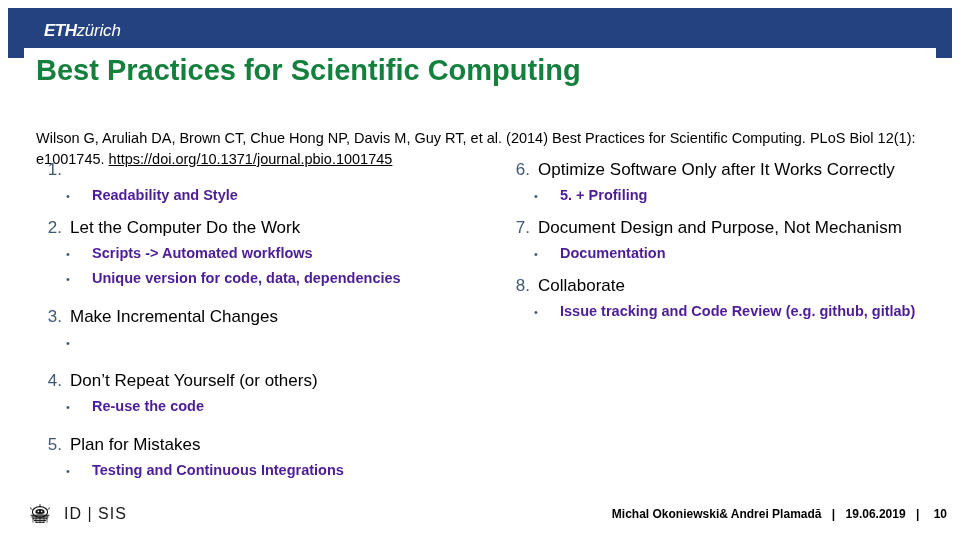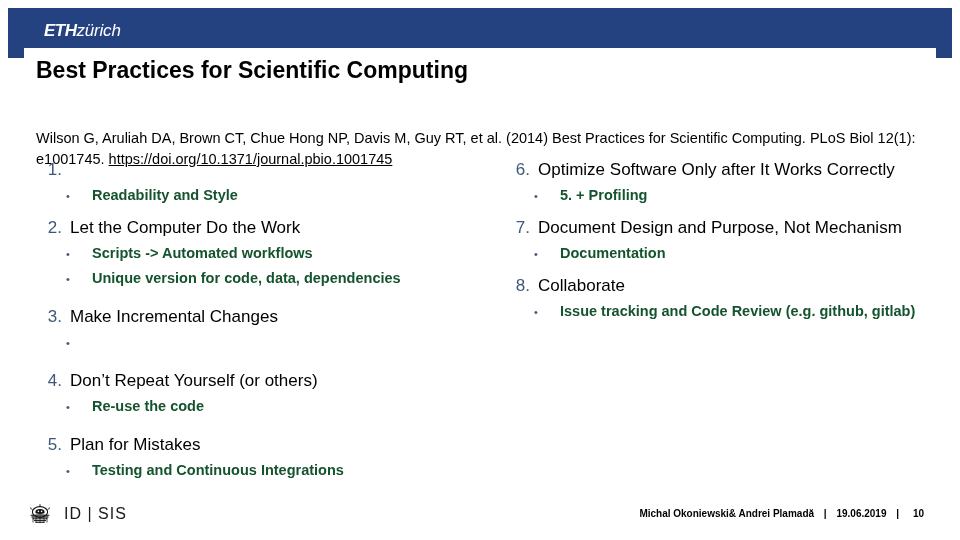--- a/index.html
+++ b/index.html
@@ -62,24 +62,24 @@
     font-style: italic;
     font-weight: normal;
   }
 
   
   .slide-title {
     position: absolute;
     left: 36px;
     top: 57px;
     width: 890px;
-    font-size: 23px;
+    font-size: 29px;
     font-weight: bold;
     line-height: 27px;
-    color: #000000;
+    color: #15803d;
     white-space: nowrap;
   }
 
   
   .citation {
     position: absolute;
     left: 36px;
     top: 92px;
     width: 890px;
     font-size: 14.5px;
@@ -132,21 +132,21 @@
     margin-left: 36px;
     font-size: 11px;
     line-height: 22px;
     color: #3f5878;
     text-align: left;
   }
   .sub-text {
     font-size: 14.5px;
     font-weight: bold;
     line-height: 20px;
-    color: #14532d;
+    color: #4c1d95;
   }
 
   .gap-sm { height: 6px; }
   .gap-md { height: 12px; }
 
   
   .footer-rule {
     position: absolute;
     left: 36px;
     top: 492px;
@@ -168,23 +168,23 @@
     display: block;
   }
   .footer-idsis {
     font-size: 16px;
     line-height: 20px;
     color: #1a1a1a;
     letter-spacing: 1px;
   }
   .footer-right {
     position: absolute;
-    right: 36px;
+    right: 13px;
     top: 508px;
-    font-size: 10px;
+    font-size: 12px;
     line-height: 12px;
     color: #000000;
     white-space: nowrap;
     font-weight: bold;
   }
   .footer-right .sep {
     padding: 0 7px;
   }
   .footer-right .pageno {
     padding-left: 4px;

